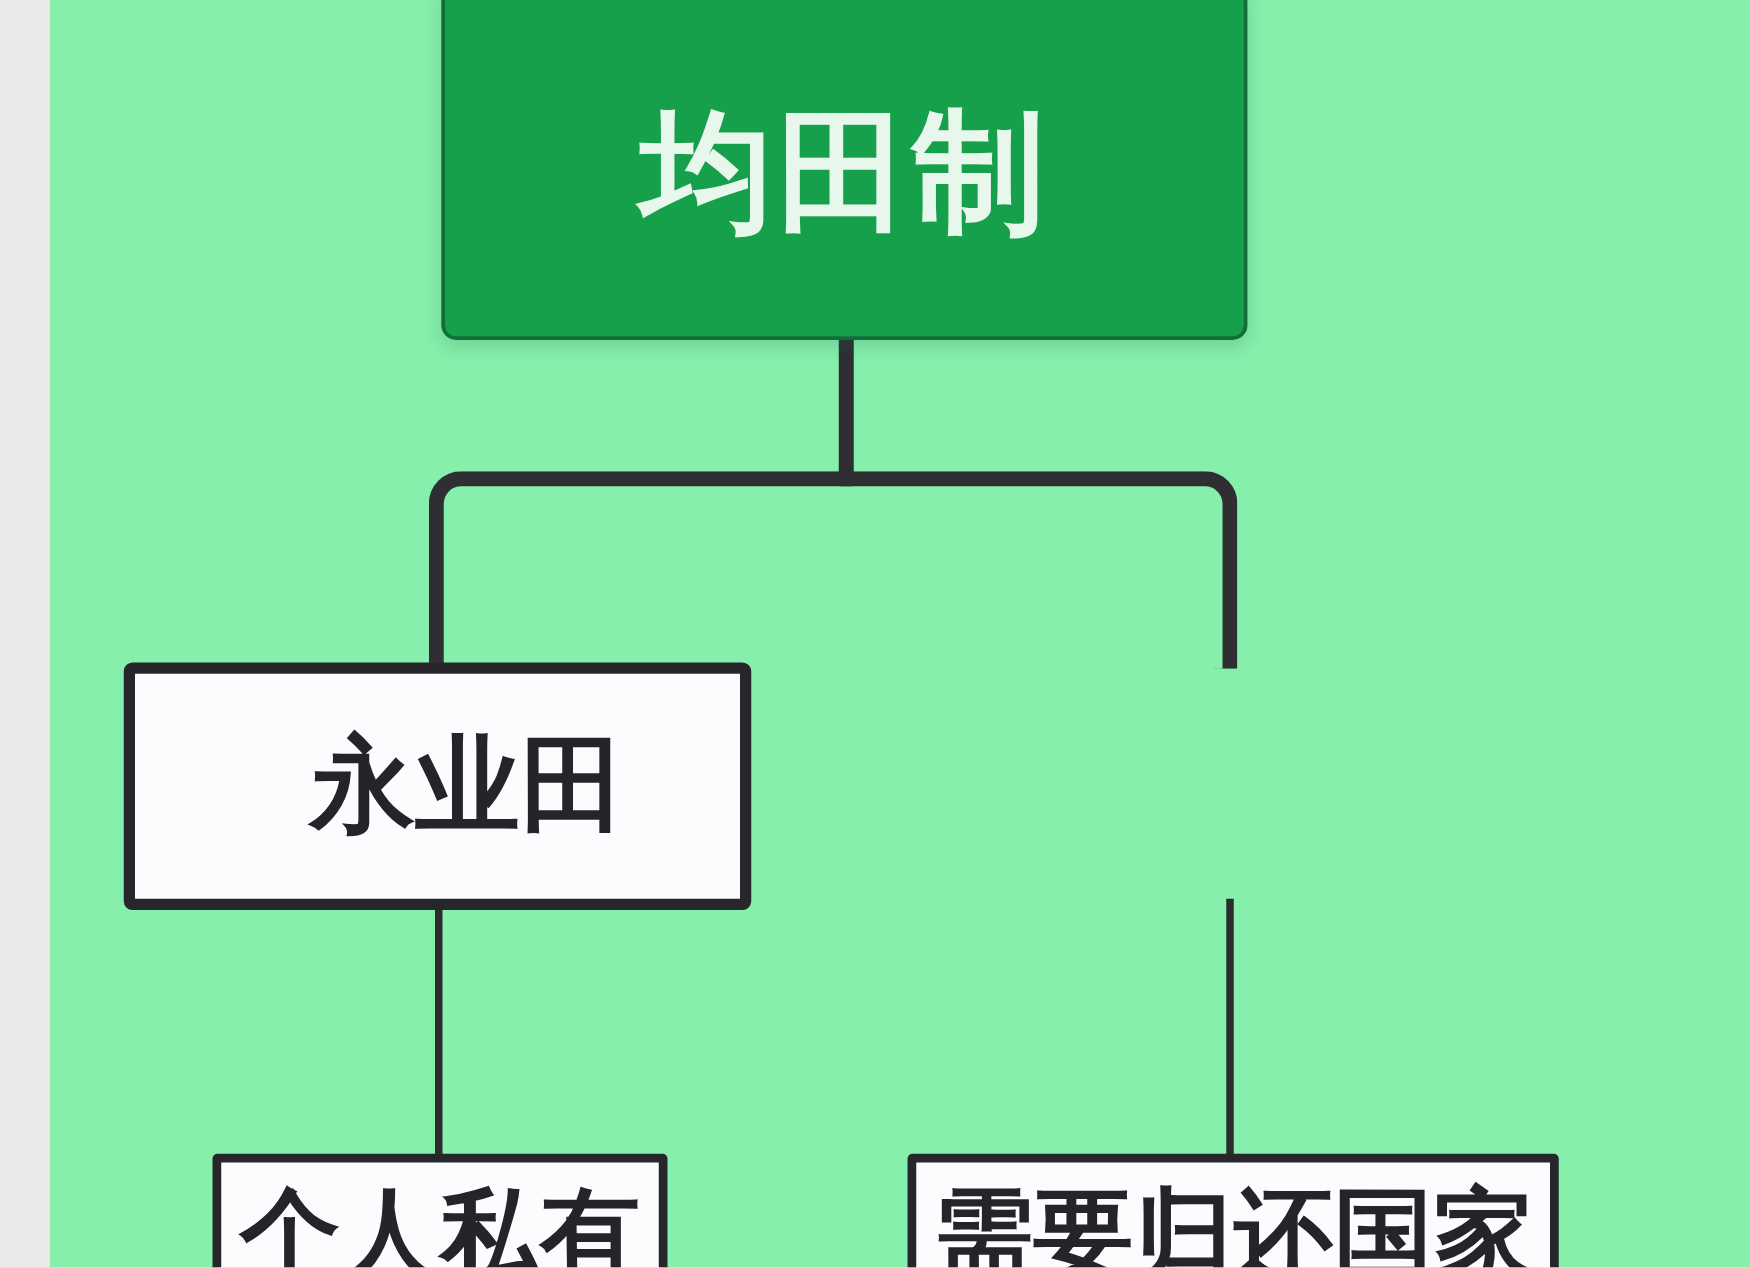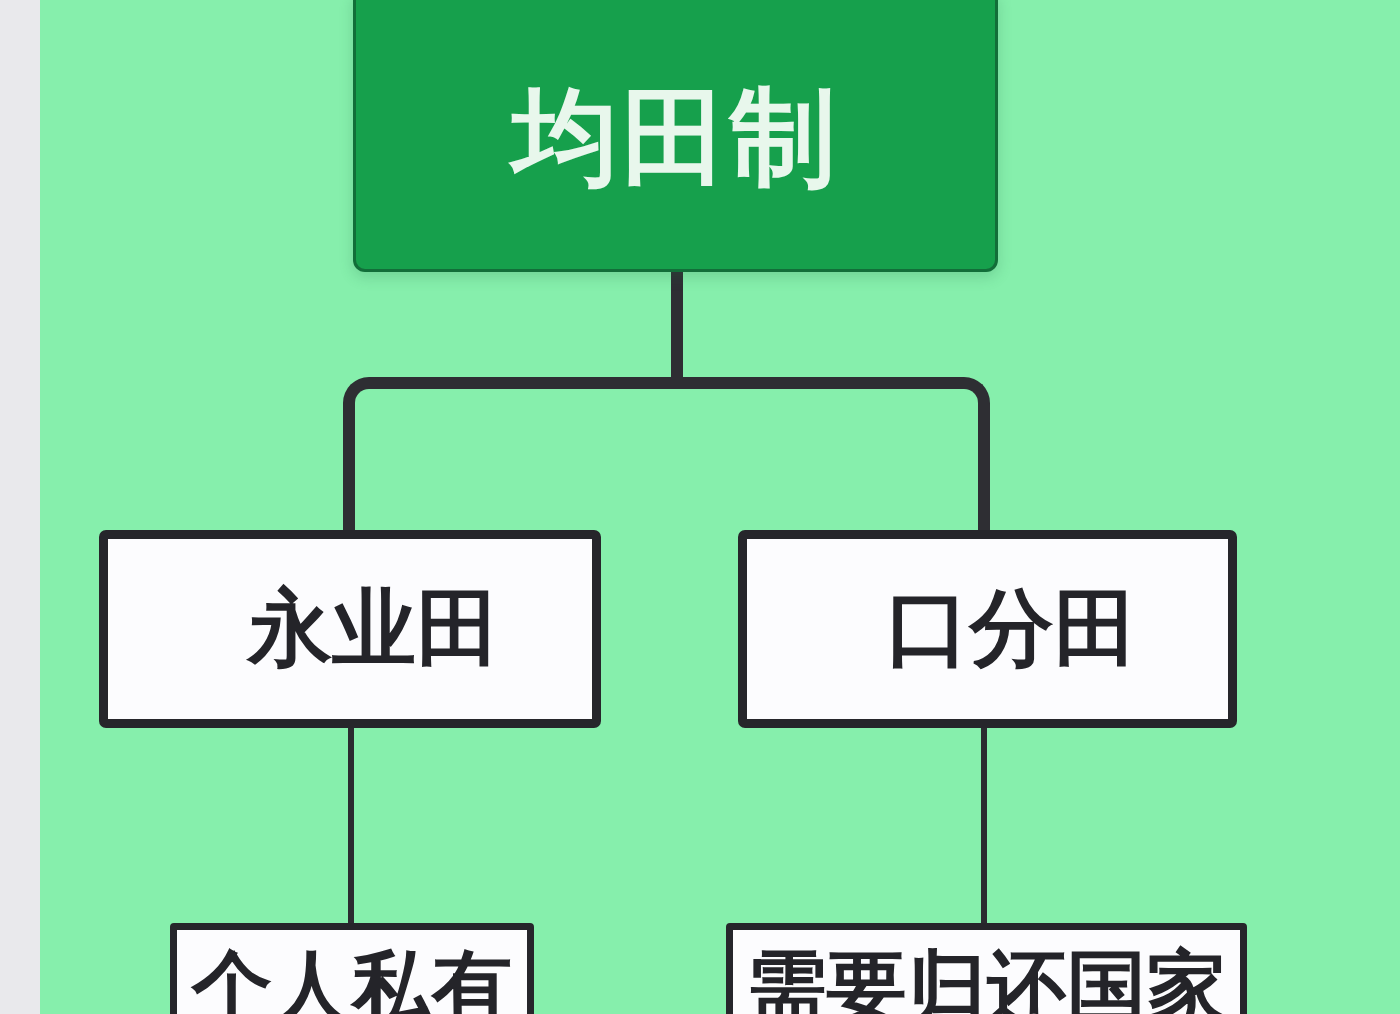--- a/index.html
+++ b/index.html
@@ -110,23 +110,20 @@
   <div class="conn conn-leaf conn-leaf-right"></div>
 
   <div class="node root-node">
     <span>均田制</span>
   </div>
 
   <div class="node branch-node branch-left">
     <span>永业田</span>
   </div>
 
-  <div class="node branch-node branch-right">
-    <span>口分田</span>
-  </div>
 
   <div class="node leaf-node leaf-left">
     <span>个人私有</span>
   </div>
 
   <div class="node leaf-node leaf-right">
     <span>需要归还国家</span>
   </div>
 
 </div>

